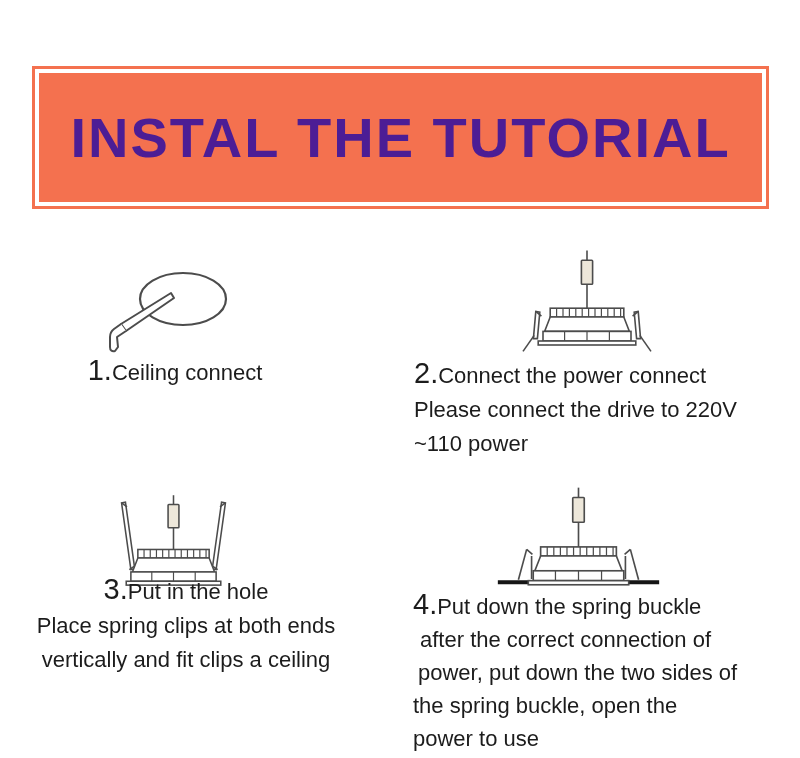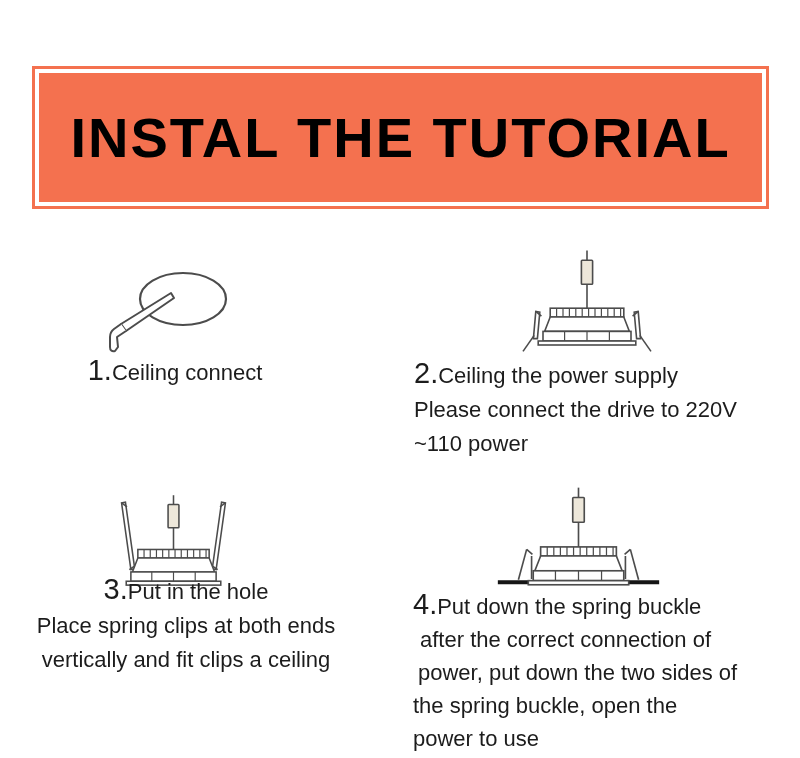--- a/index.html
+++ b/index.html
@@ -23,21 +23,21 @@
     background:#ffffff;
     border:3px solid var(--orange);
     padding:4px;
   }
   .banner-inner{
     width:100%;height:100%;
     background:var(--orange);
     display:flex;align-items:center;justify-content:center;
   }
   .banner-title{
-    color:#000000;
+    color:#4c1d95;
     font-size:56px;
     font-weight:bold;
     letter-spacing:2px;
     white-space:nowrap;
   }
   
   .fig{position:absolute;}
   .fig svg{display:block;width:100%;height:100%;}
   .fig-1{left:95px;top:252px;width:150px;height:110px;}
   .fig-2{left:507px;top:249px;width:160px;height:104px;}
@@ -146,21 +146,21 @@
         <path d="M157,85 V113"></path>
       </g>
     </svg>
   </div>
 
   <div class="caption cap-1">
     <div class="cap-line"><span class="num">1.</span><span>Ceiling connect</span></div>
   </div>
 
   <div class="caption cap-2">
-    <div class="cap-line"><span class="num">2.</span><span>Ceiling the power supply</span></div>
+    <div class="cap-line"><span class="num">2.</span><span>Connect the power connect</span></div>
     <div class="cap-line">Please connect the drive to 220V</div>
     <div class="cap-line">~110 power</div>
   </div>
 
   <div class="caption cap-3">
     <div class="cap-line"><span class="num">3.</span><span>Put in the hole</span></div>
     <div class="cap-line">Place spring clips at both ends</div>
     <div class="cap-line">vertically and fit clips a ceiling</div>
   </div>
 

